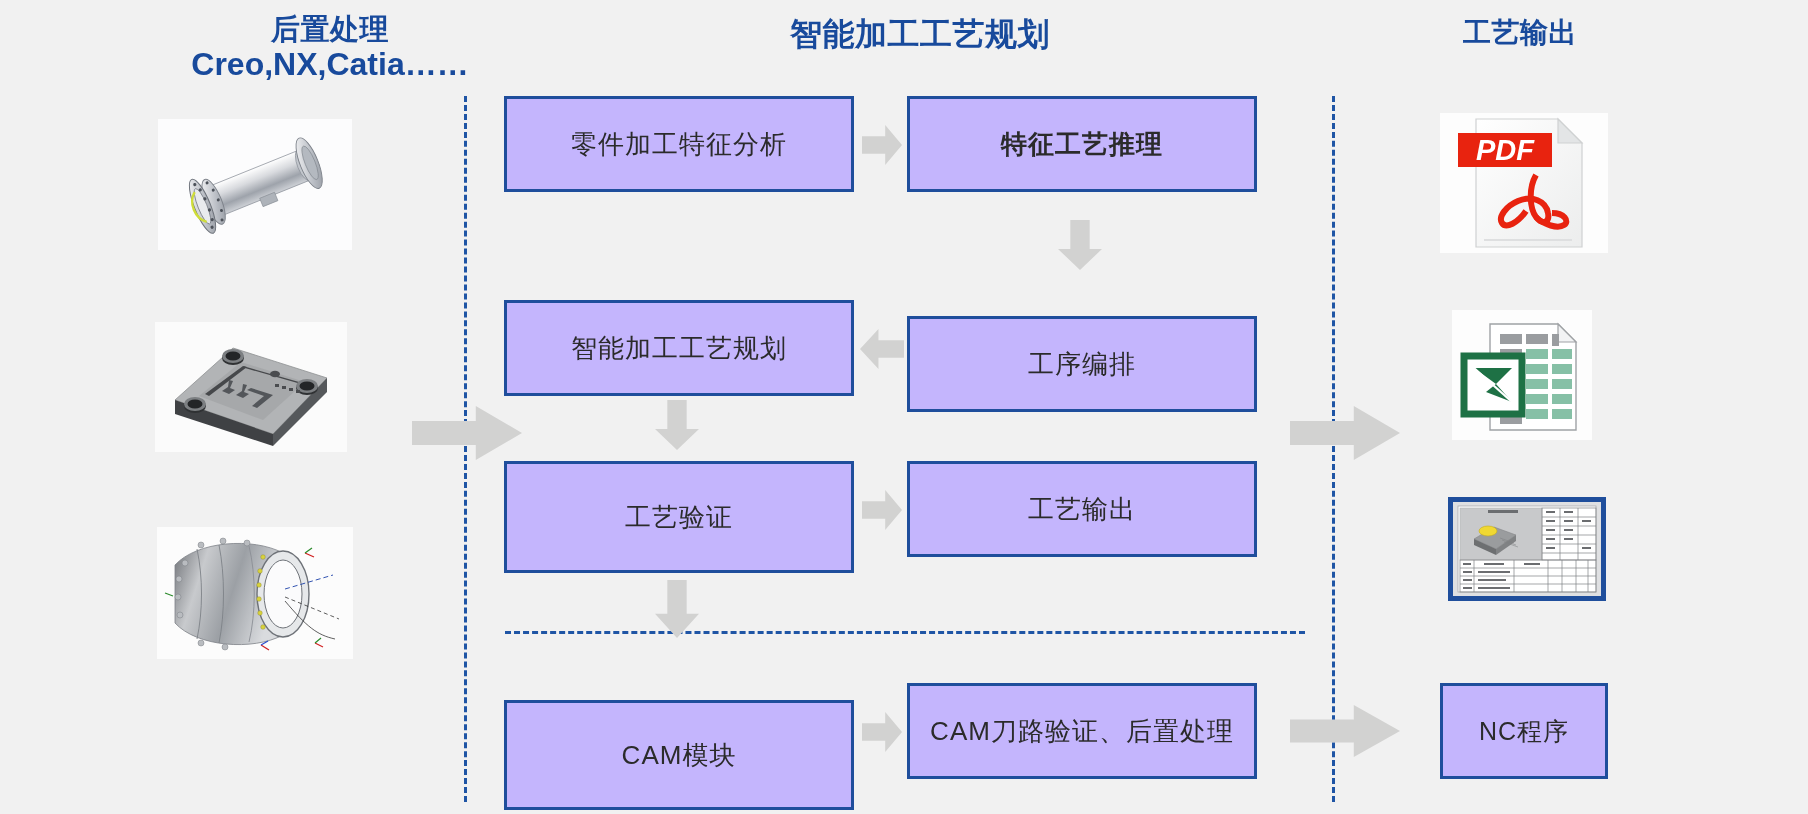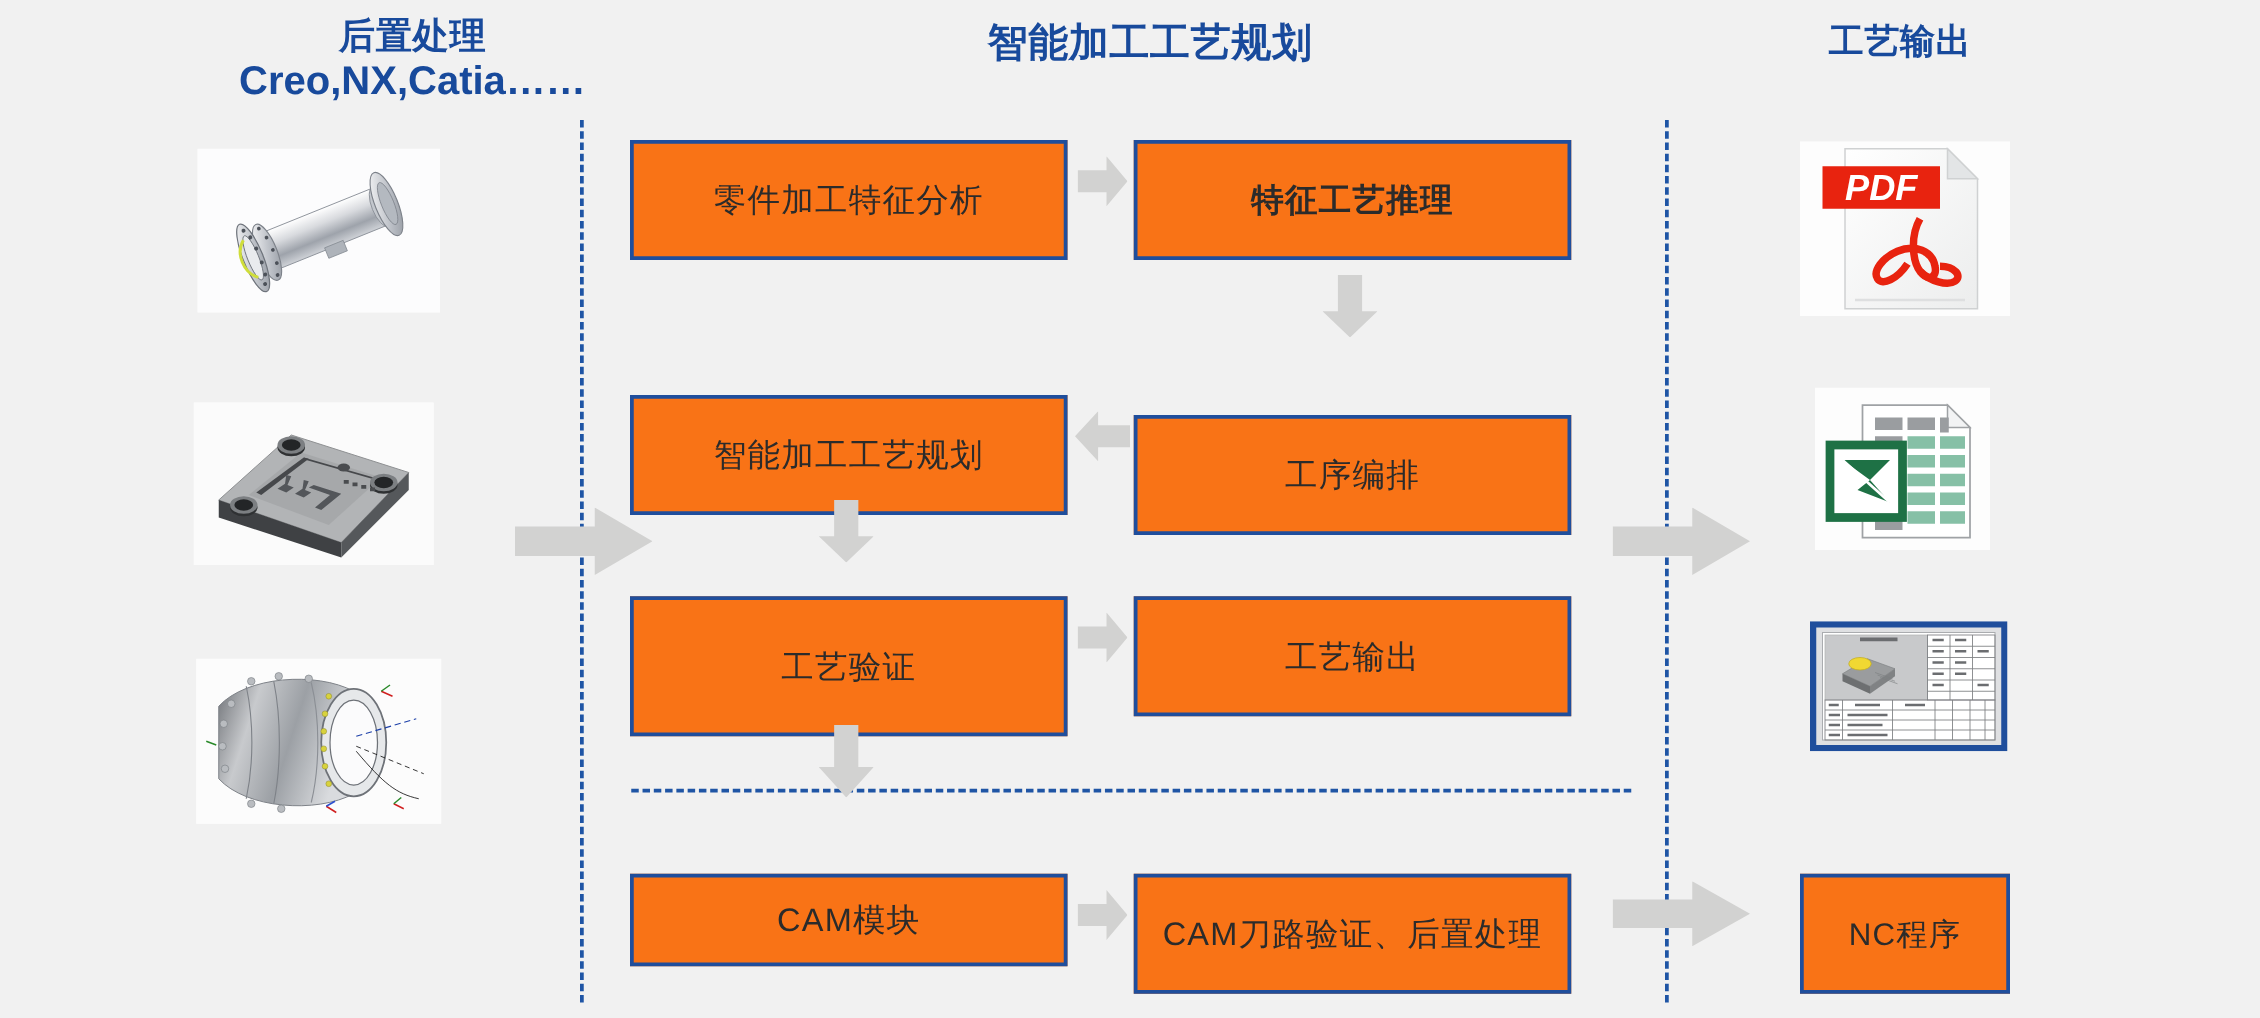--- a/index.html
+++ b/index.html
@@ -58,38 +58,37 @@
   #divider-right { left: 1332px; top: 96px; height: 706px; }
   #divider-cam {
     position: absolute;
     left: 505px; top: 631px; width: 800px; height: 0;
     border-top: 3px dashed #1f55a5;
   }
 
   
   .pbox {
     position: absolute;
-    background: #f97316;
+    background: #c4b5fd;
     border: 3px solid #1f4e9c;
     box-sizing: border-box;
     display: flex;
     align-items: center;
     justify-content: center;
     color: #2b2b2b;
     font-size: 26px;
     letter-spacing: 1px;
-    margin-top: 16px;
   }
   #box-feature-analysis { left: 504px;  top: 96px;  width: 350px; height: 96px; }
   #box-feature-reason   { left: 907px;  top: 96px;  width: 350px; height: 96px; font-weight: bold; }
   #box-gen-model        { left: 504px;  top: 300px; width: 350px; height: 96px; }
   #box-sequencing       { left: 907px;  top: 316px; width: 350px; height: 96px; }
   #box-verify           { left: 504px;  top: 461px; width: 350px; height: 112px; }
   #box-process-output   { left: 907px;  top: 461px; width: 350px; height: 96px; }
-  #box-cam              { left: 504px;  top: 683px; width: 350px; height: 74px; }
+  #box-cam              { left: 504px;  top: 700px; width: 350px; height: 110px; }
   #box-cam-verify       { left: 907px;  top: 683px; width: 350px; height: 96px; }
   #box-nc-program       { left: 1440px; top: 683px; width: 168px; height: 96px; font-size: 25px; }
 
   
   .arrow-right, .arrow-left, .arrow-down {
     position: absolute;
     background: #d2d2d1;
   }
   .arrow-right {
     clip-path: polygon(0% 28%, 58% 28%, 58% 0%, 100% 50%, 58% 100%, 58% 72%, 0% 72%);

